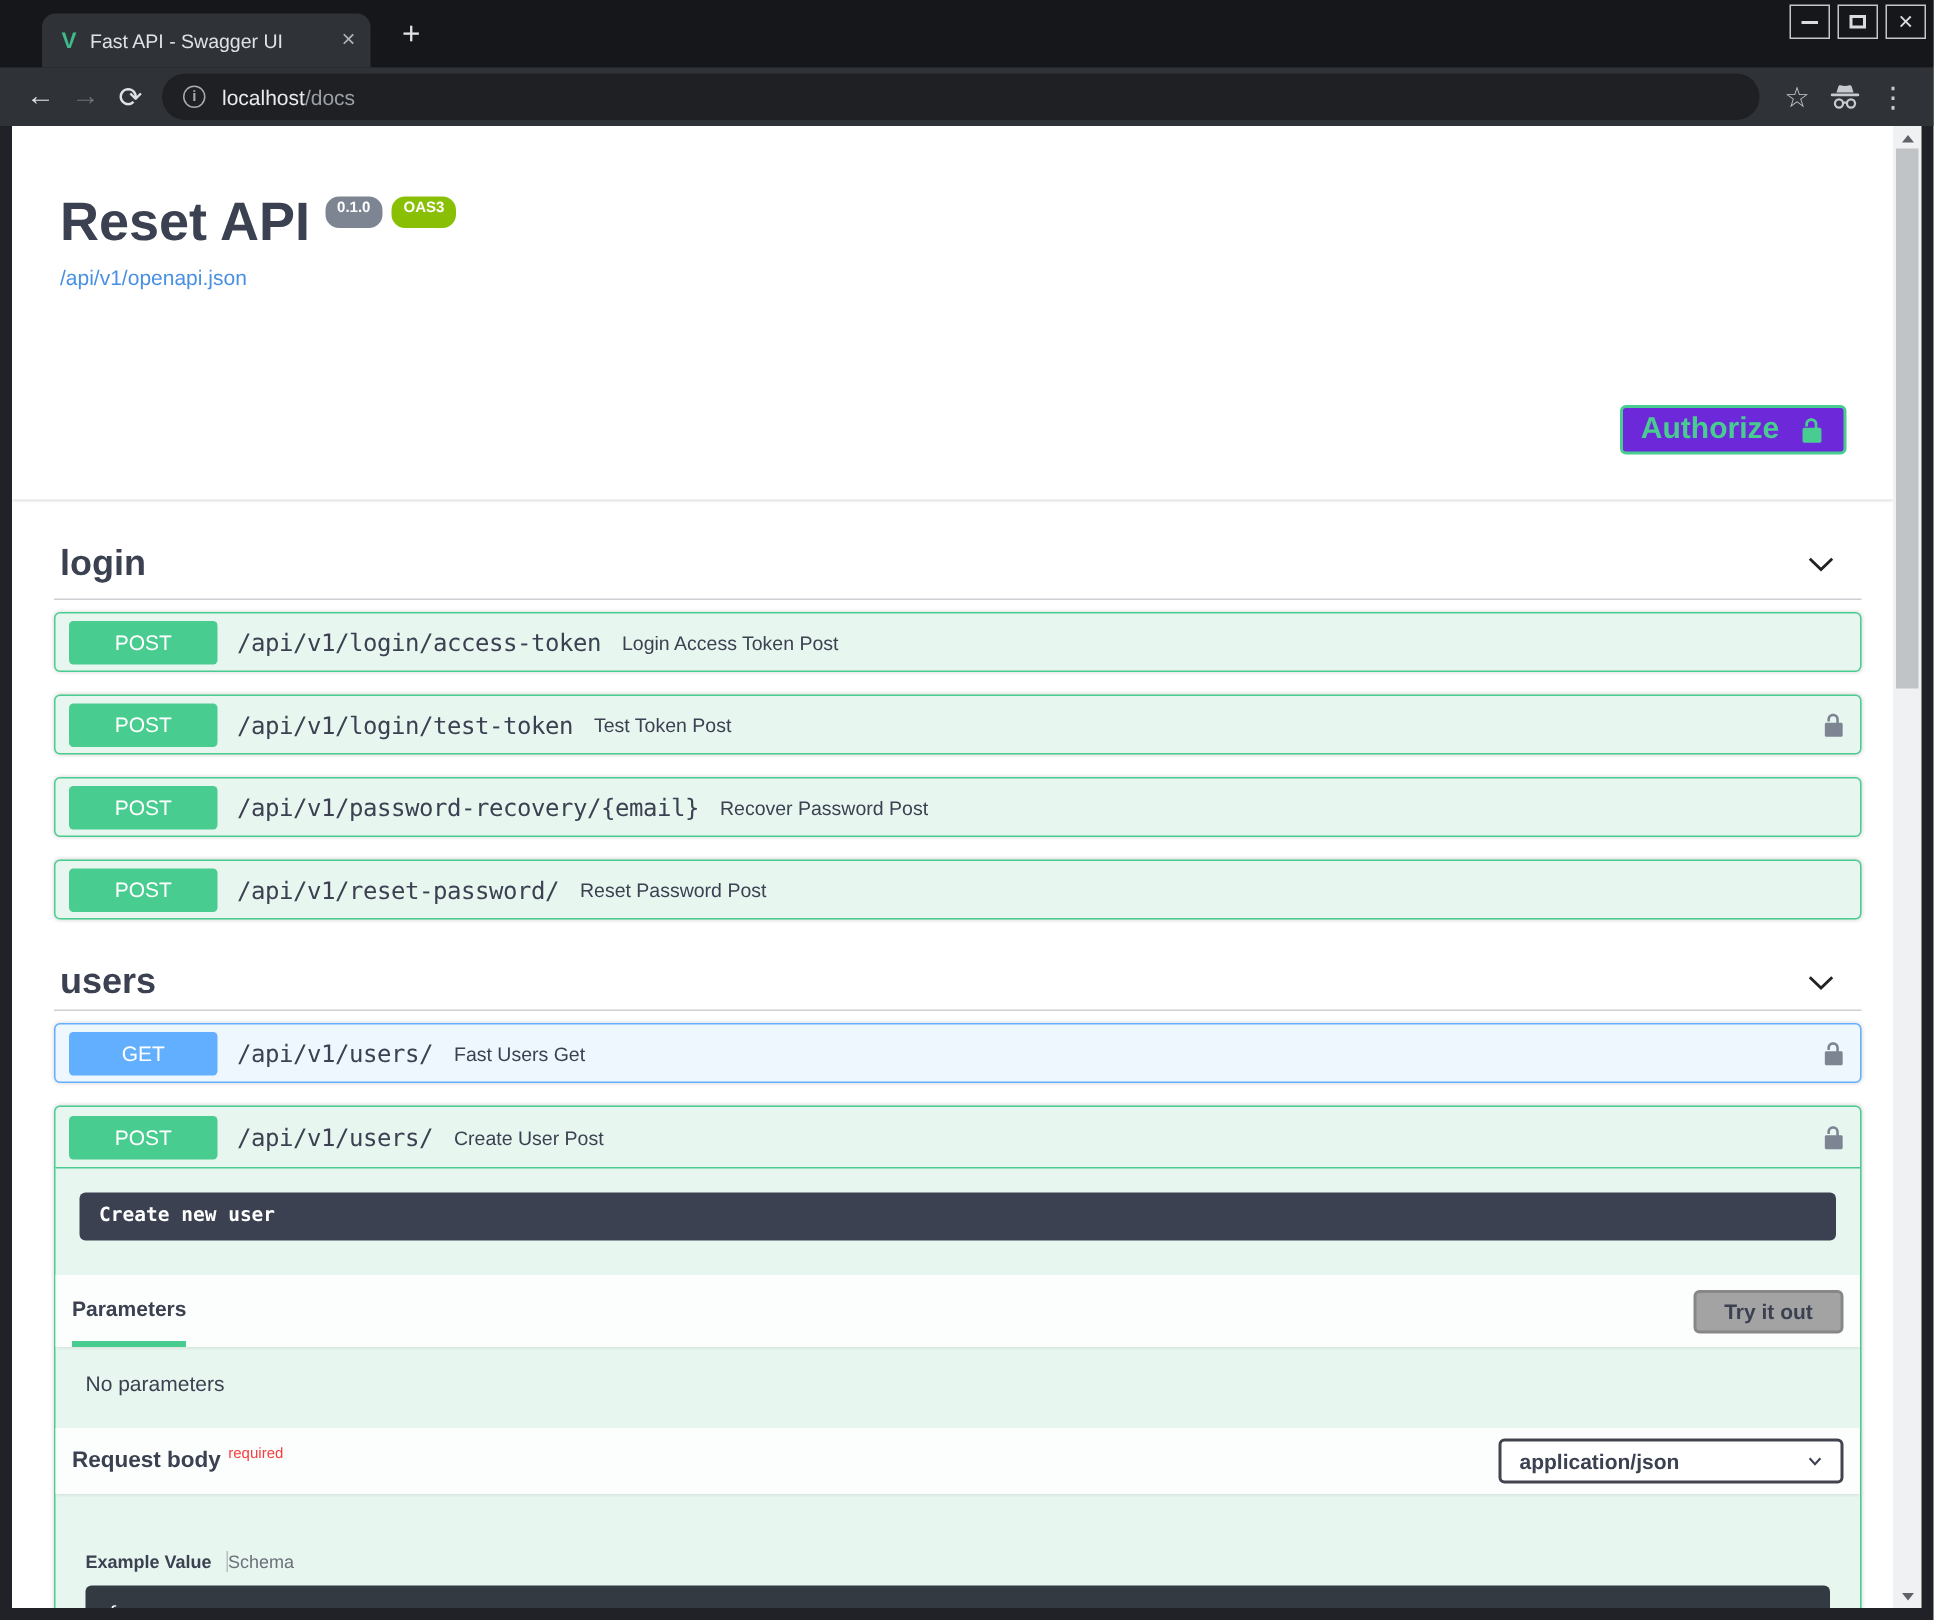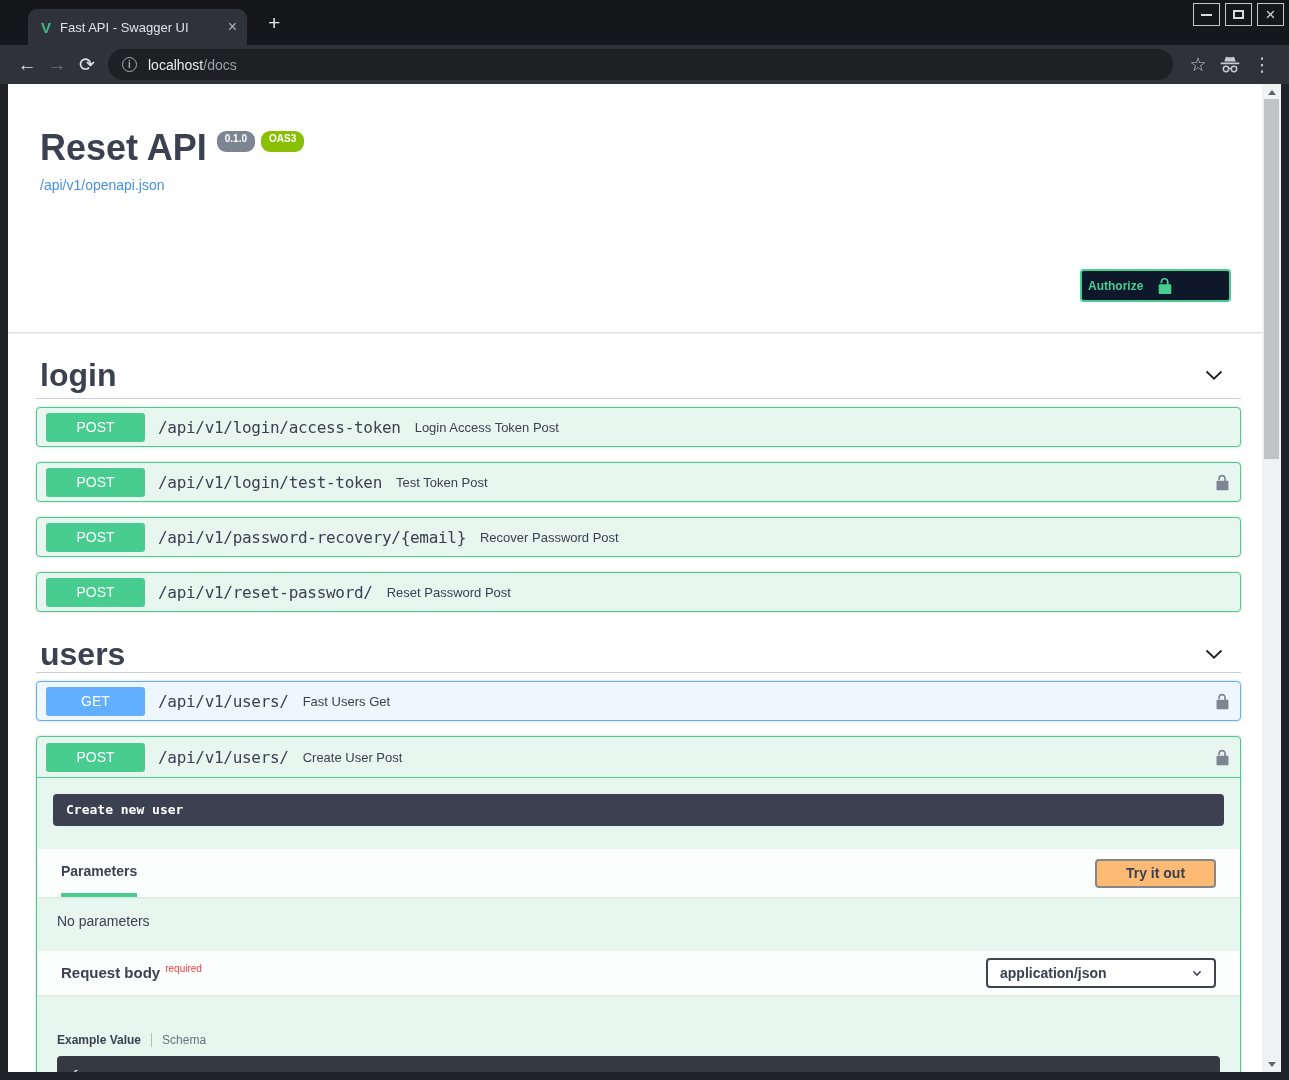--- a/index.html
+++ b/index.html
@@ -41,54 +41,54 @@
   
   .info{padding:44px 24px 0 32px}
   .api-title{margin:0;font-size:36px;font-weight:700;color:#3b4151;display:flex;align-items:flex-start;gap:10px;line-height:40px}
   .badges{display:flex;gap:6px;margin-top:3px}
   .badge{font-size:10px;font-weight:700;color:#fff;padding:2px 8px 8px;border-radius:9px;line-height:11px}
   .badge.version{background:#7d8492}
   .badge.oas{background:#89bf04}
   .spec-link{display:inline-block;margin-top:9px;font-size:14px;color:#4990e2;text-decoration:none}
 
   .scheme{margin-top:45px;height:93px;background:#fff;box-shadow:0 1px 2px 0 rgba(0,0,0,.18);display:flex;align-items:center;justify-content:flex-end;padding-right:31px;box-sizing:border-box}
-  .auth-btn{display:flex;align-items:center;gap:13px;width:151px;height:33px;border:2px solid #49cc90;border-radius:4px;background:#0f172a;color:#49cc90;font-weight:700;font-size:12px}
+  .auth-btn{display:flex;align-items:center;justify-content:center;gap:13px;width:151px;height:33px;border:2px solid #49cc90;border-radius:4px;background:#6d28d9;color:#49cc90;font-weight:700;font-size:20px}
   .auth-btn svg{flex:0 0 auto}
 
   .tag-section{margin:0 21px 0 28px}
   .tag-header{display:flex;align-items:center;justify-content:space-between;height:47px;border-bottom:1px solid rgba(59,65,81,.25);margin-top:20px;padding:0 4px;background:none;border-left:none;border-right:none;border-top:none;width:100%;box-sizing:border-box}
   .tag-header.users{margin-top:24px;height:37px}
-  .tag-title{font-size:32px;font-weight:700;color:#3b4151}
+  .tag-title{font-size:24px;font-weight:700;color:#3b4151}
   .chev{padding-right:12px;display:flex}
 
   .opblock{margin-top:15px;height:40px;border:1px solid #49cc90;border-radius:4px;background:#e8f6f0;box-shadow:0 0 3px rgba(0,0,0,.19);display:flex;align-items:center;padding-left:9px;box-sizing:border-box}
   .opblock.first{margin-top:8px}
   .opblock.get{border-color:#61affe;background:#eef6fe}
   .method{min-width:99px;height:29px;border-radius:3px;background:#49cc90;color:#fff;font-weight:400;font-size:14px;text-align:center;line-height:29px;box-sizing:border-box}
   .opblock.get .method{background:#61affe}
   .path{margin-left:13px;font-family:"DejaVu Sans Mono","Liberation Mono",monospace;font-weight:400;font-size:16px;color:#3b4151;letter-spacing:-.3px}
   .op-summary-txt{margin-left:14px;font-size:13px;color:#3b4151}
   .lock-btn{margin-left:auto;margin-right:9px;background:none;border:none;color:#7d8593;display:flex;padding:0}
 
   .opblock.expanded{height:auto;display:block;padding:0}
   .op-head{height:40px;display:flex;align-items:center;padding-left:9px;border-bottom:1px solid #49cc90}
   .op-description{margin:16px 16px 0;height:32px;background:#3b4151;border-radius:4px;color:#fff;font-family:"DejaVu Sans Mono","Liberation Mono",monospace;font-weight:700;font-size:13px;line-height:32px;padding-left:13px}
-  .sec-header{margin-top:23px;background:rgba(255,255,255,.85);box-shadow:0 1px 2px rgba(0,0,0,.08);display:flex;align-items:center;justify-content:space-between;padding:0 24px;height:48px}
+  .sec-header{margin-top:23px;background:rgba(255,255,255,.85);box-shadow:0 1px 2px rgba(0,0,0,.08);display:flex;align-items:center;justify-content:space-between;padding:0 11px;height:48px}
   .params-title{font-size:14px;font-weight:700;color:#3b4151;align-self:stretch;display:flex;align-items:center;border-bottom:4px solid #49cc90;box-sizing:border-box}
-  .try-btn{width:121px;height:29px;border:2px solid #878787;border-radius:4px;background:#fdba74;color:#3b4151;font-weight:700;font-size:14px;padding:0}
+  .try-btn{width:100px;height:29px;border:2px solid #878787;border-radius:4px;background:#a3a3a3;color:#3b4151;font-weight:700;font-size:14px;padding:0}
   .no-params{height:47px;display:flex;align-items:center;padding:0 20px;font-size:14px;color:#3b4151}
   .sec-header.req{margin-top:7px;height:44px}
   .req-label{font-size:15px;font-weight:700;color:#3b4151}
   .required{color:#f93e3e;font-size:10px;margin-left:5px}
   .media-select{width:230px;height:30px;border:2px solid #41444e;border-radius:4px;background:#fff;display:flex;align-items:center;justify-content:space-between;padding:0 11px 0 12px;box-sizing:border-box;font-weight:700;font-size:14px;color:#3b4151}
   .example-area{padding:37px 20px 0}
   .model-tabs{display:flex;align-items:center;font-size:12px;height:16px}
   .mtab{color:#3b4151;background:none;border:none;font-size:12px;padding:0}
   .mtab.active{font-weight:700}
-  .mtab.schema{color:#6b707b;border-left:1px solid rgba(59,65,81,.3);padding-left:10px;margin-left:10px}
+  .mtab.schema{color:#6b707b;border-left:1px solid rgba(59,65,81,.3);padding-left:0;margin-left:10px}
   .code-block{margin:8px 0 0;background:#333a42;border-radius:4px;color:#fff;font-family:"DejaVu Sans Mono","Liberation Mono",monospace;font-size:13px;padding:12px 14px;height:120px;box-sizing:border-box;white-space:pre}
 </style>
 </head>
 <body>
 
 <div class="titlebar">
   <div class="tab">
     <span class="tab-favicon">V</span>
     <span class="tab-title">Fast API - Swagger UI</span>
     <button class="tab-close">×</button>

